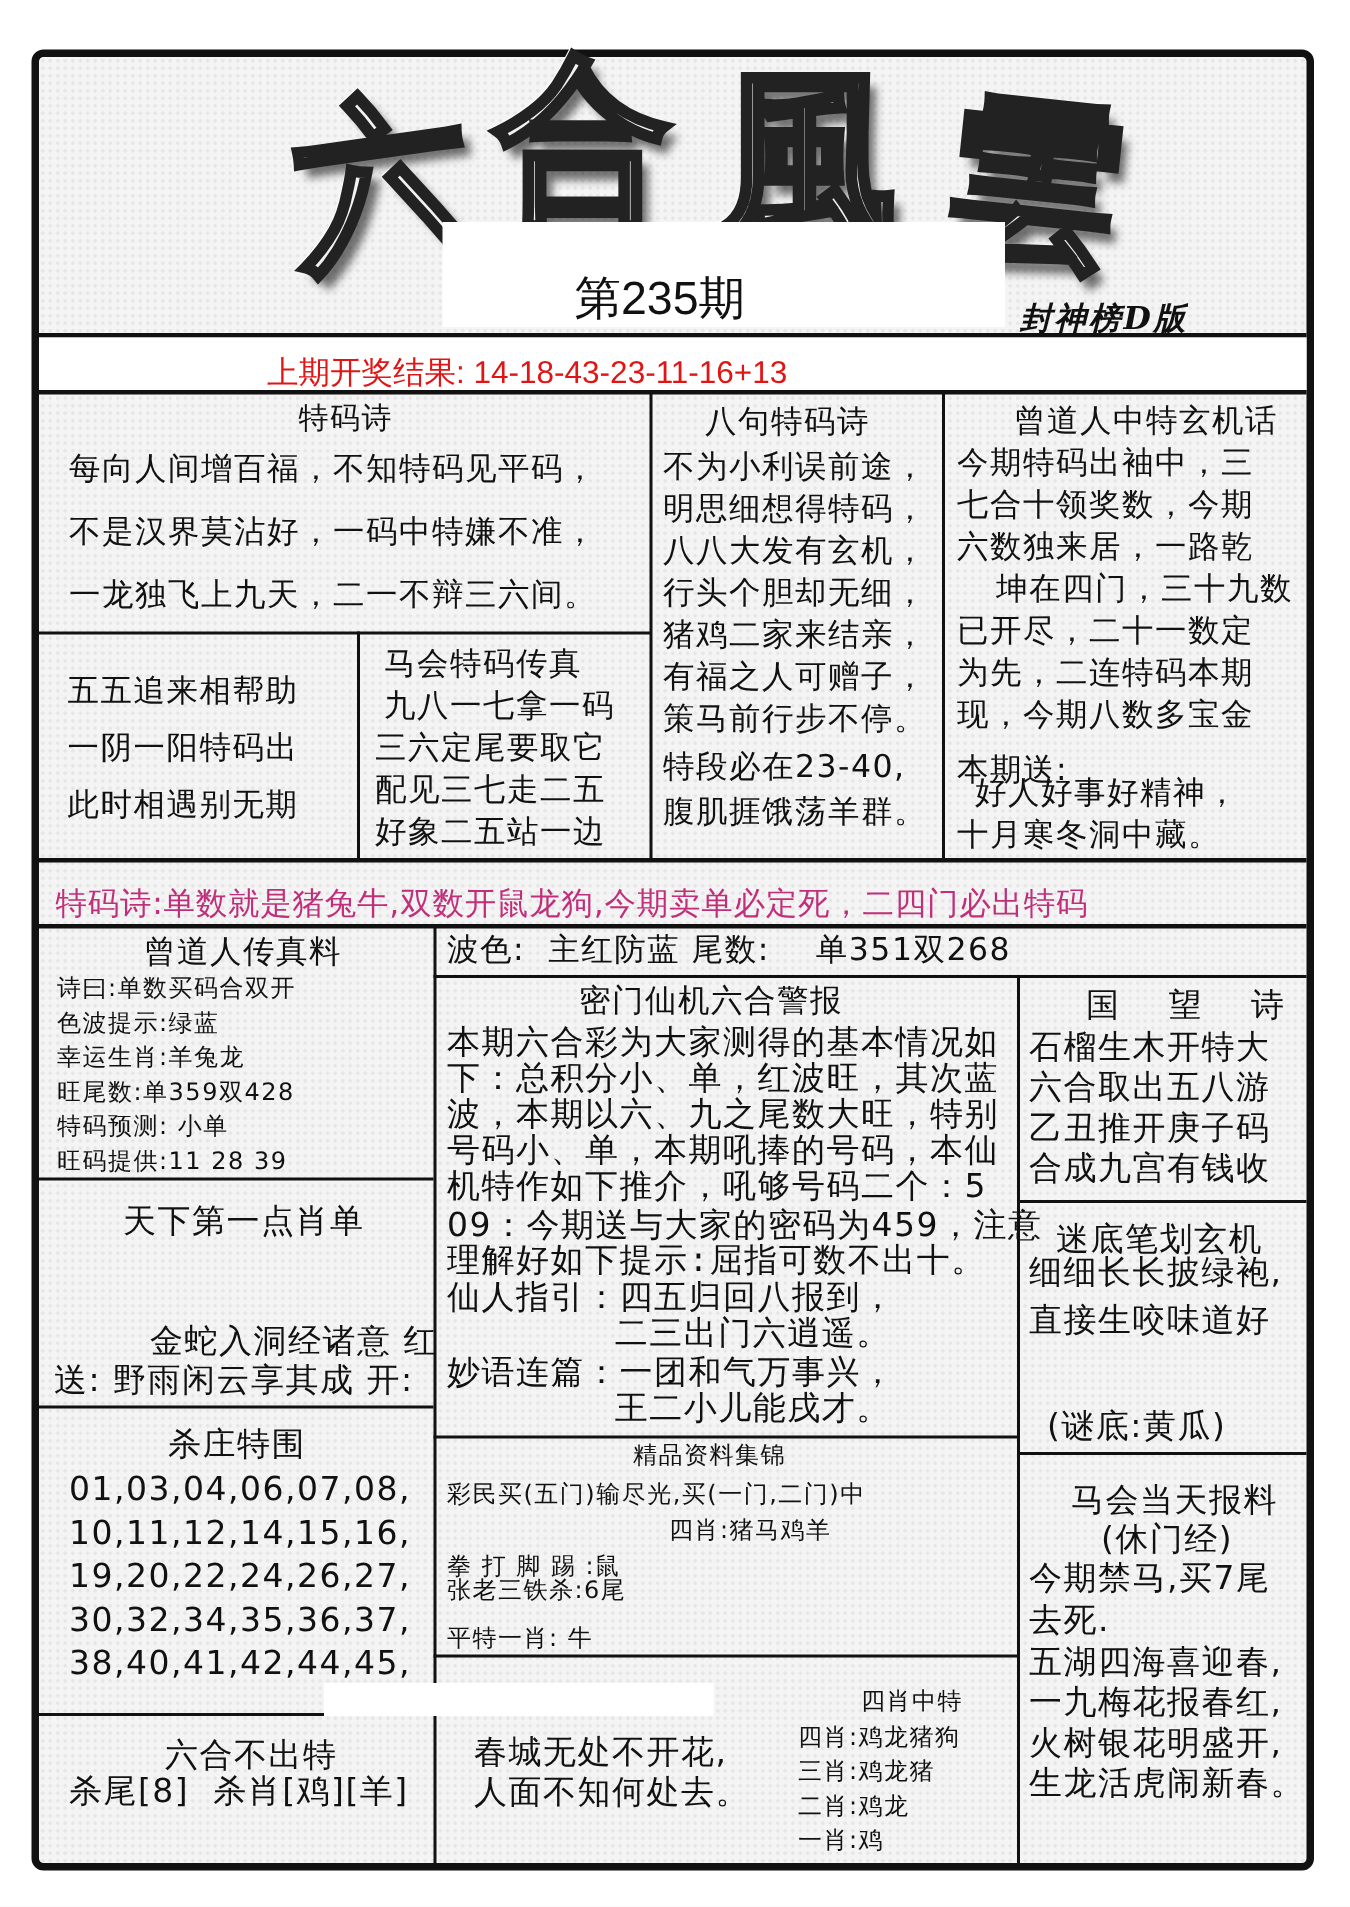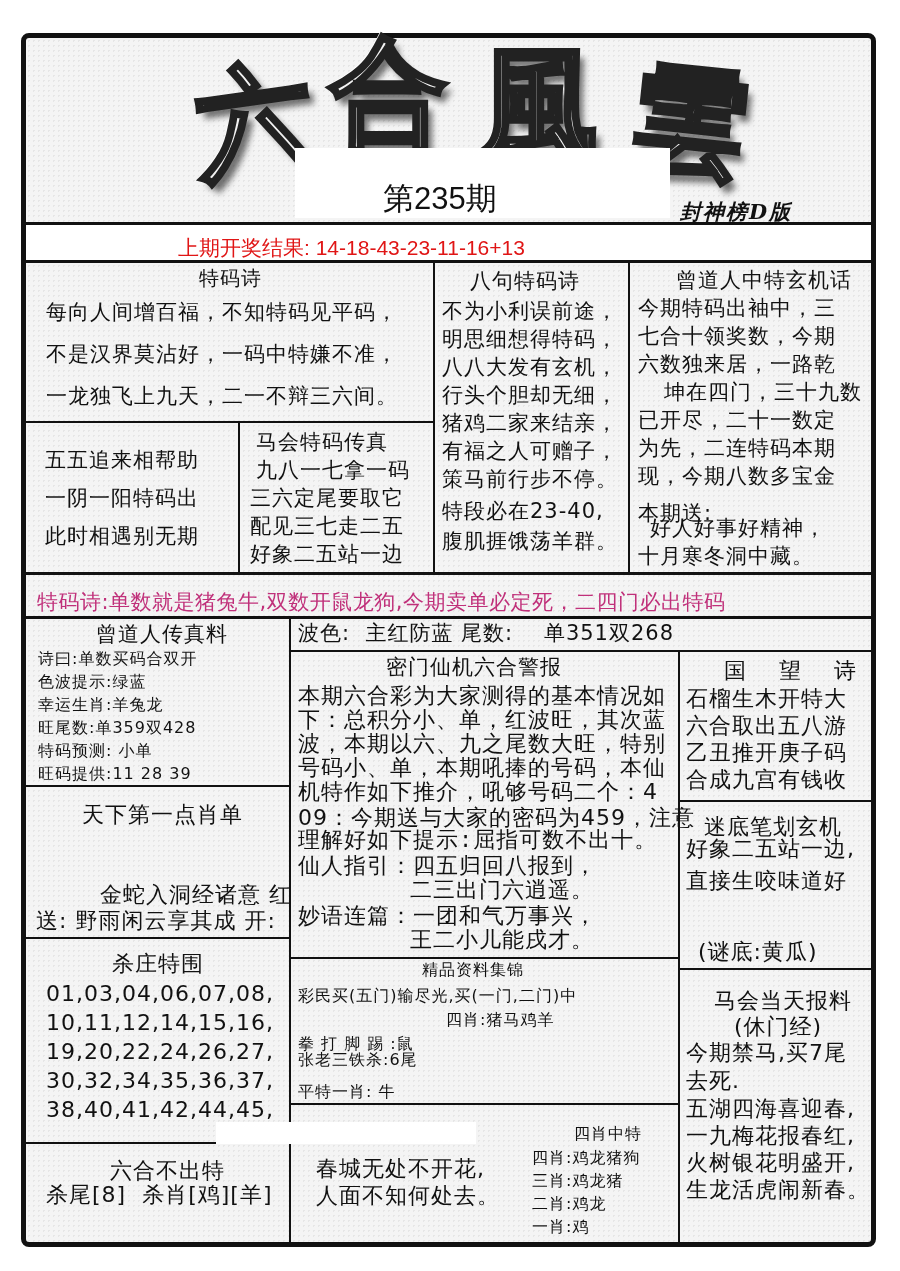--- a/index.html
+++ b/index.html
@@ -142,40 +142,40 @@
   <div class="t small" style="left:0;top:119px;">特码预测: 小单</div>
   <div class="t small" style="left:0;top:142px;">旺码提供:11 28 39</div>
 </div>
 
 <div class="box" style="left:298px;top:657px;">
   <div class="t poem" style="left:88px;top:0;">密门仙机六合警报</div>
   <div class="t mid" style="left:0;top:28px;">本期六合彩为大家测得的基本情况如</div>
   <div class="t mid" style="left:0;top:52px;">下：总积分小、单，红波旺，其次蓝</div>
   <div class="t mid" style="left:0;top:76px;">波，本期以六、九之尾数大旺，特别</div>
   <div class="t mid" style="left:0;top:100px;">号码小、单，本期吼捧的号码，本仙</div>
-  <div class="t mid" style="left:0;top:124px;">机特作如下推介，吼够号码二个：4</div>
+  <div class="t mid" style="left:0;top:124px;">机特作如下推介，吼够号码二个：5</div>
   <div class="t mid" style="left:0;top:150px;">09：今期送与大家的密码为459，注意</div>
   <div class="t mid" style="left:0;top:174px;font-family:Liberation Mono, monospace;">理解好如下提示:屈指可数不出十。</div>
   <div class="t mid" style="left:0;top:198px;">仙人指引：四五归回八报到，</div>
   <div class="t mid" style="left:0;top:222px;">              二三出门六逍遥。</div>
   <div class="t mid" style="left:0;top:248px;">妙语连篇：一团和气万事兴，</div>
   <div class="t mid" style="left:0;top:272px;">              王二小儿能戌才。</div>
 </div>
 
 <div class="box" style="left:686px;top:660px;">
   <div class="t mid" style="left:38px;top:0;">国    望    诗</div>
   <div class="t mid" style="left:0;top:28px;">石榴生木开特大</div>
   <div class="t mid" style="left:0;top:55px;">六合取出五八游</div>
   <div class="t mid" style="left:0;top:82px;">乙丑推开庚子码</div>
   <div class="t mid" style="left:0;top:109px;">合成九宫有钱收</div>
 </div>
 
 <div class="box" style="left:686px;top:816px;">
   <div class="t mid" style="left:18px;top:0;">迷底笔划玄机</div>
-  <div class="t mid" style="left:0;top:22px;">好象二五站一边,</div>
+  <div class="t mid" style="left:0;top:22px;">细细长长披绿袍,</div>
   <div class="t mid" style="left:0;top:54px;">直接生咬味道好</div>
   <div class="t mid" style="left:12px;top:125px;">(谜底:黄瓜)</div>
 </div>
 
 <div class="box" style="left:36px;top:804px;">
   <div class="t mid" style="left:46px;top:0;">天下第一点肖单</div>
   <div class="t mid" style="left:64px;top:80px;">金蛇入洞经诸意 红</div>
   <div class="t mid" style="left:0;top:106px;">送: 野雨闲云享其成 开:</div>
 </div>
 

